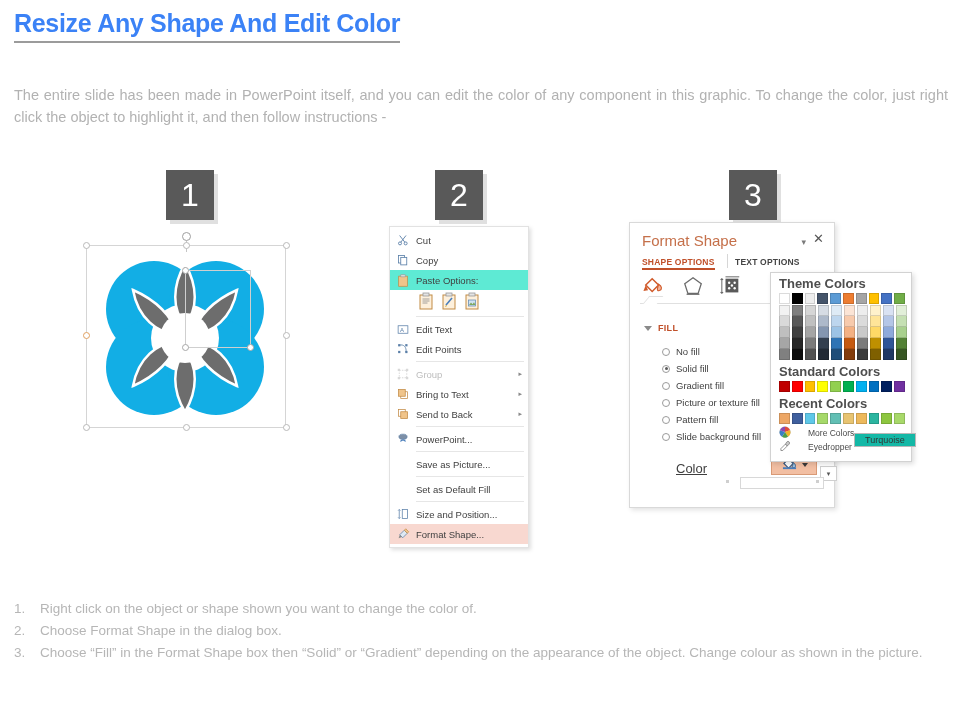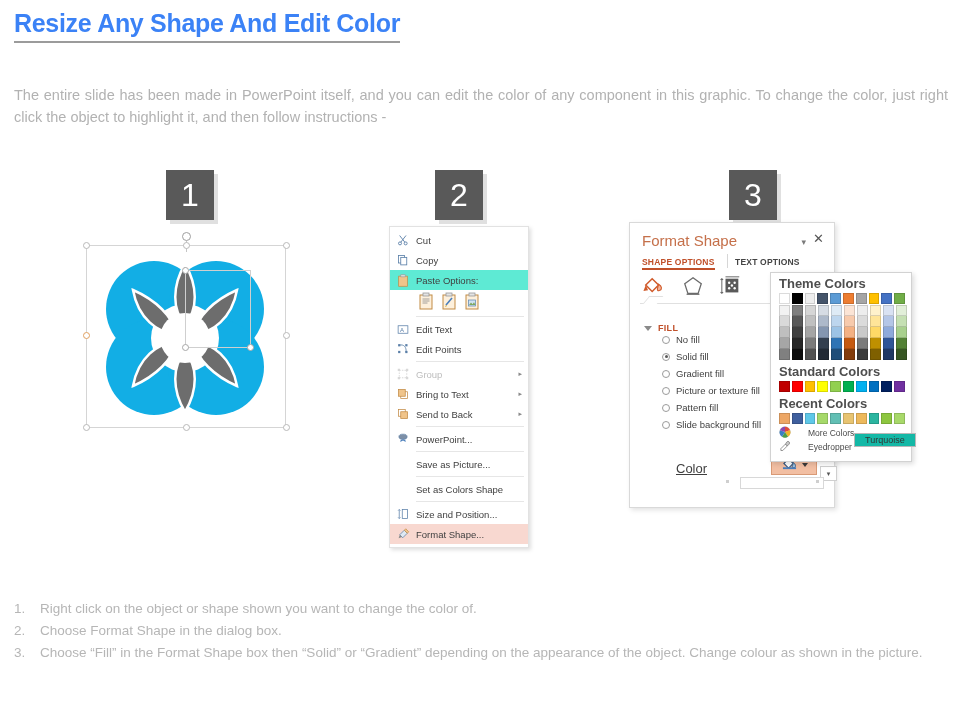--- a/index.html
+++ b/index.html
@@ -111,21 +111,21 @@
   #tab-divider { position:absolute; left:97px; top:31px; width:1px; height:14px; background:#d6d6d6; }
   #fs-icons { position:absolute; left:12px; top:52px; display:flex; gap:16px; align-items:center; }
   #fs-sep { position:absolute; left:10px; top:80px; width:186px; height:1px; background:#e0e0e0; }
   #fs-notch { position:absolute; left:16px; top:73px; width:14px; height:8px;
      border-left:1px solid #e0e0e0; border-top:1px solid #e0e0e0; transform: skewX(-40deg); background:#fff; }
   #fill-header {
     position:absolute; left:14px; top:100px; font-size:9px; font-weight:bold;
     color:#c0502a; letter-spacing:0.3px; display:flex; align-items:center; gap:6px;
   }
   .tri { width:0;height:0;border-left:4px solid transparent;border-right:4px solid transparent;border-top:5px solid #8a8a8a; }
-  #fill-options { position:absolute; left:32px; top:108px; }
+  #fill-options { position:absolute; left:32px; top:120px; }
   .radio-row { display:flex; align-items:center; height:17px; font-size:9.5px; color:#3f3f3f; }
   .radio {
     width:8px;height:8px;border:1px solid #9b9b9b;border-radius:50%;
     margin-right:6px; background:#fff; position:relative; flex:0 0 8px;
   }
   .radio.checked:after{
     content:""; position:absolute; left:1.5px; top:1.5px; width:3px; height:3px;
     background:#5a5a5a; border-radius:50%;
   }
   #color-label { position:absolute; left:46px; top:240px; font-size:13px; color:#3f3f3f;
@@ -378,21 +378,21 @@
 
   <div class="menu-item">
     <span class="mi-icon"></span>
     <span class="mi-label">Save as Picture...</span>
   </div>
 
   <div class="menu-sep"></div>
 
   <div class="menu-item">
     <span class="mi-icon"></span>
-    <span class="mi-label">Set as Colors Shape</span>
+    <span class="mi-label">Set as Default Fill</span>
   </div>
 
   <div class="menu-sep"></div>
 
   <div class="menu-item">
     <span class="mi-icon">
       <svg width="12" height="12" viewBox="0 0 16 16">
           <path d="M3 2 v12 M1.5 3.5 L3 2 l1.5 1.5 M1.5 12.5 L3 14 l1.5-1.5" stroke="#5a7fa8" stroke-width="1" fill="none"></path>
           <rect x="7" y="2" width="7" height="12" fill="#fff" stroke="#5a7fa8" stroke-width="1"></rect>
         </svg>

